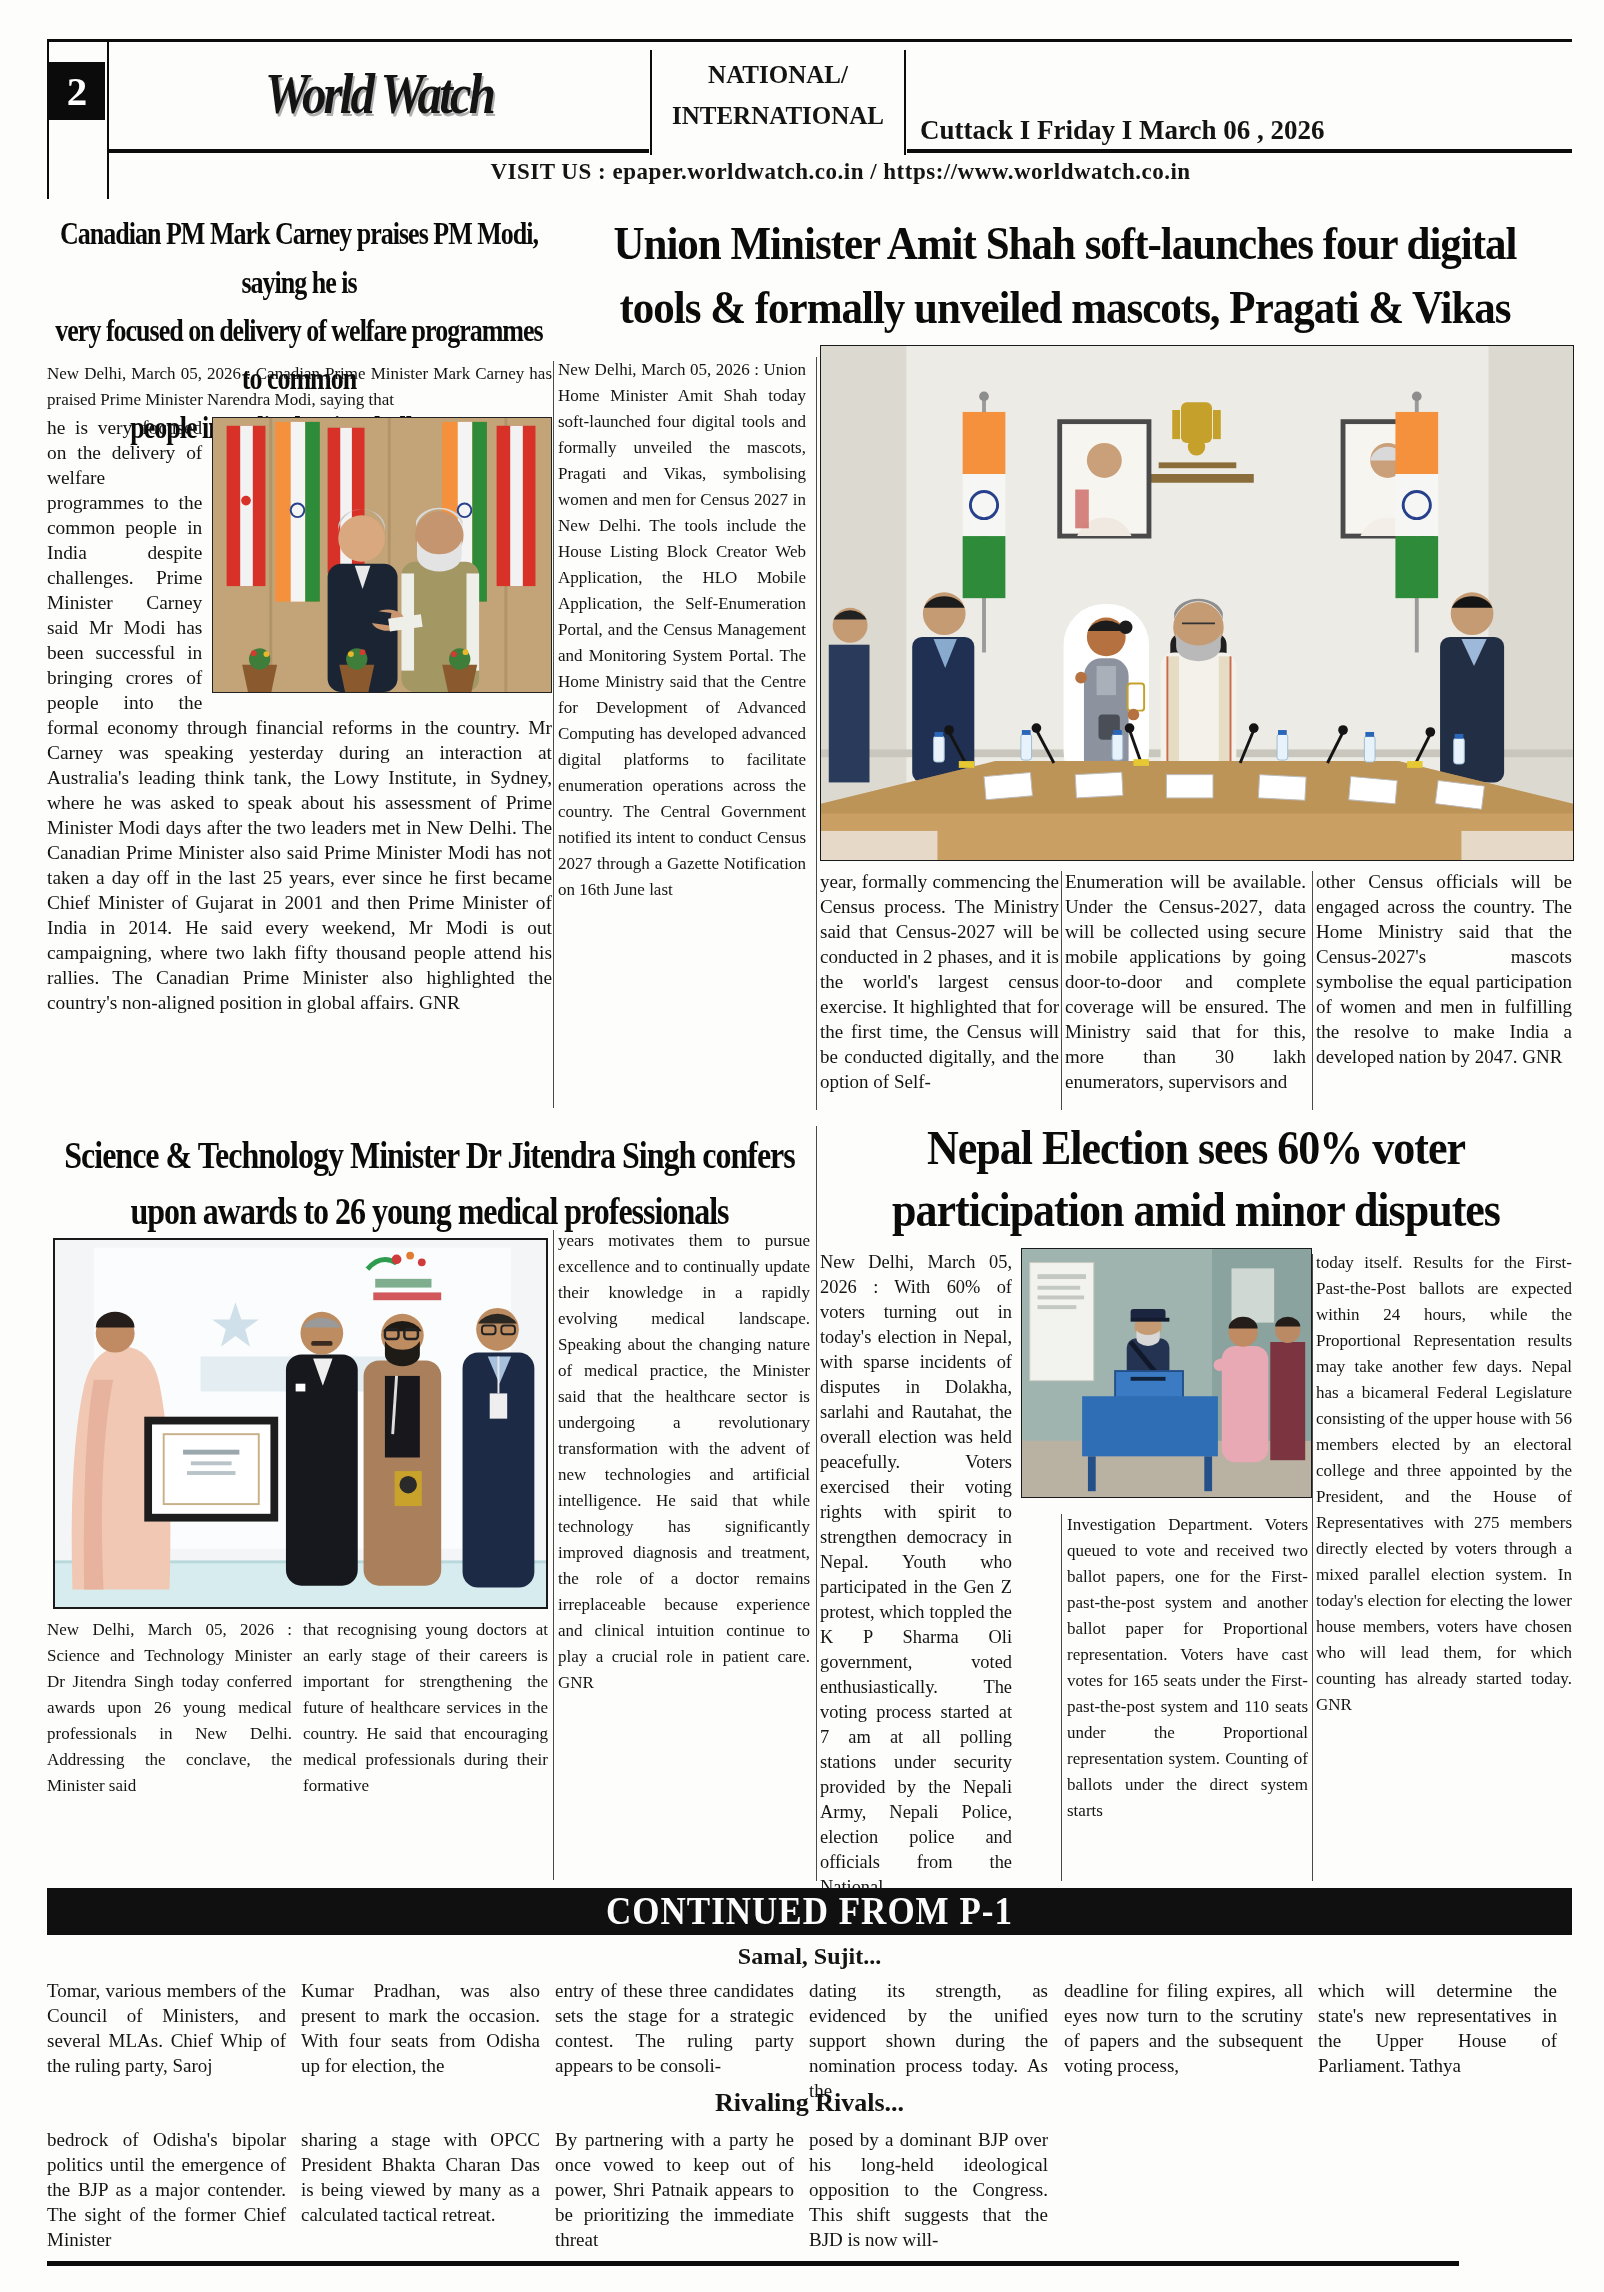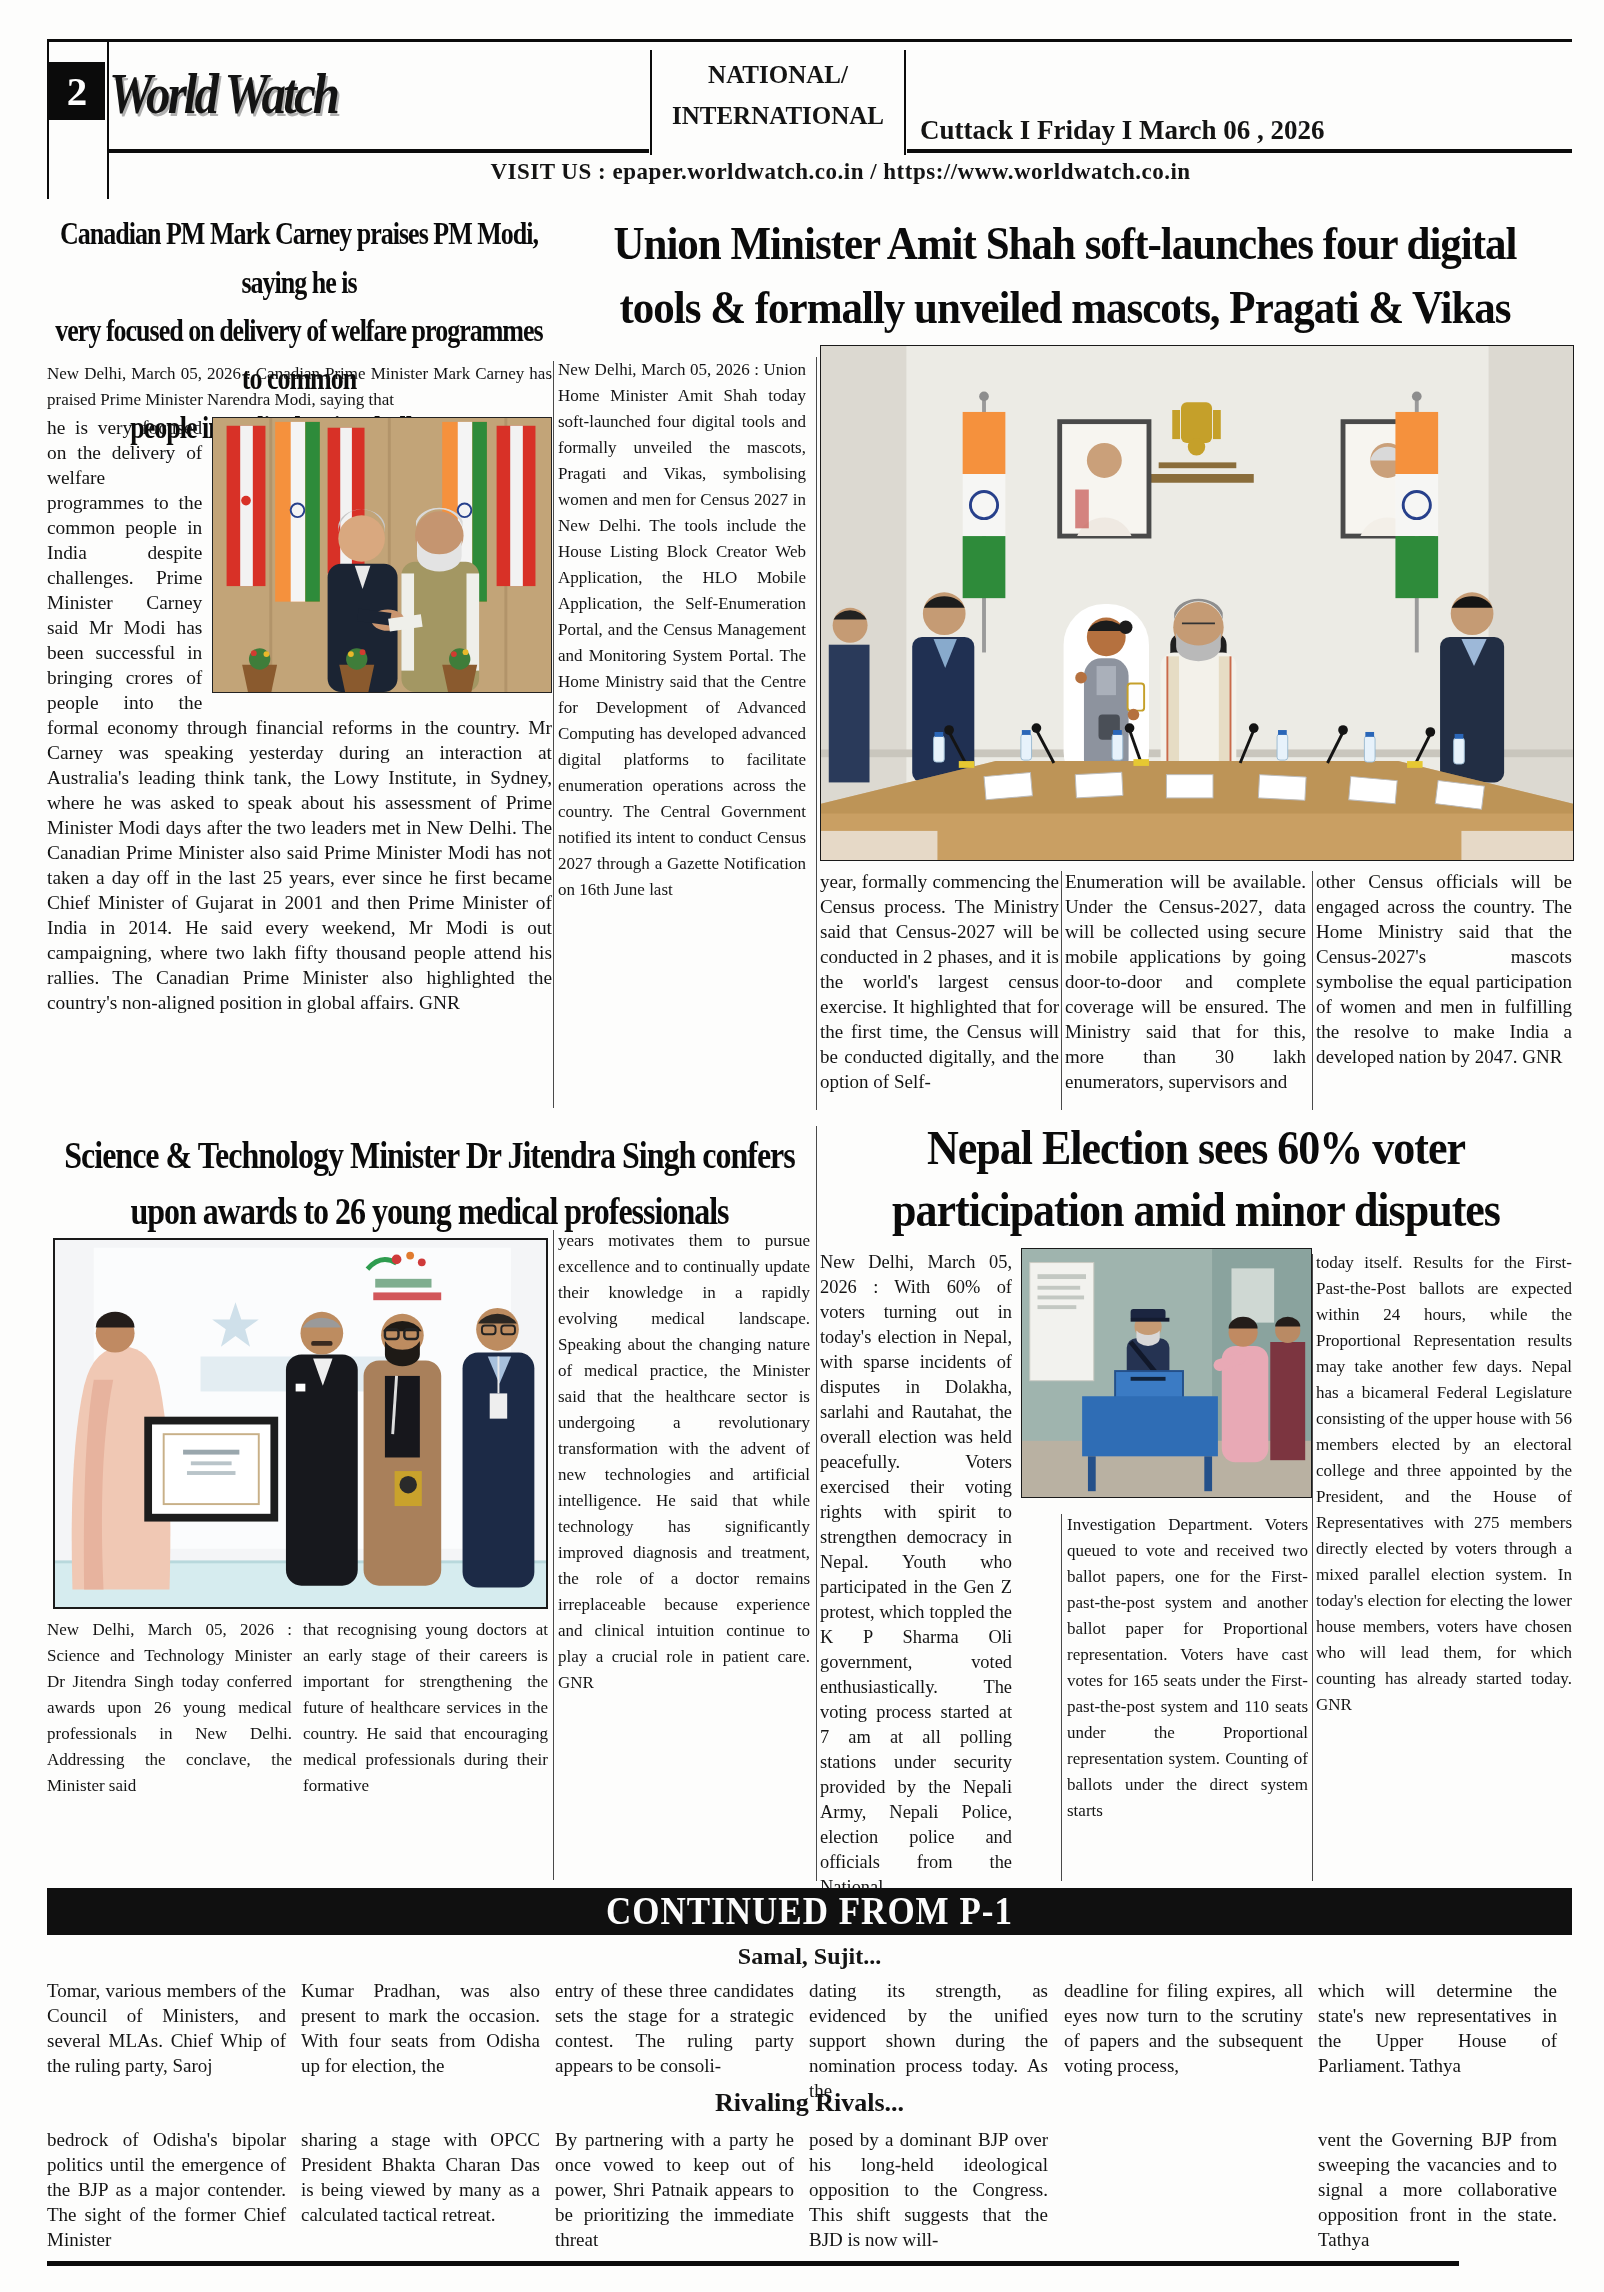--- a/index.html
+++ b/index.html
@@ -36,21 +36,21 @@
 <div id="page">
 
   <div class="abs rule" style="left:47px;top:39px;width:1525px;height:2.9px;"></div>
   <div class="abs rule" style="left:47px;top:39px;width:1.9px;height:160px;"></div>
   <div class="abs rule" style="left:107px;top:39px;width:1.9px;height:160px;"></div>
 
   <div class="abs pagenum" style="left:49px;top:62px;width:56px;height:58px;">
     <span>2</span>
   </div>
 
-  <div class="abs" style="left:109px;top:66px;width:540px;">
+  <div class="abs" style="left:109px;top:66px;width:540px;text-align:center;">
     <span class="masthead" style="display:inline-block;">World Watch</span>
   </div>
 
   <div class="abs rule" style="left:650px;top:50px;width:1.9px;height:105px;"></div>
 
   <div class="abs secttitle" style="left:654px;top:54px;width:248px;">
     <div>NATIONAL/</div>
     <div>INTERNATIONAL</div>
   </div>
 
@@ -374,18 +374,17 @@
   <div class="abs body-text-b" style="left:809px;top:1978px;width:239px;">dating its strength, as evidenced by the unified support shown during the nomination process today. As the</div>
   <div class="abs body-text-b" style="left:1064px;top:1978px;width:239px;">deadline for filing expires, all eyes now turn to the scrutiny of papers and the subsequent voting process,</div>
   <div class="abs body-text-b" style="left:1318px;top:1978px;width:239px;">which will determine the state's new representatives in the Upper House of Parliament. Tathya</div>
 
   <div class="abs subhead" style="left:47px;top:2088px;width:1525px;font-size:26px;">Rivaling Rivals...</div>
 
   <div class="abs body-text-b" style="left:47px;top:2127px;width:239px;">bedrock of Odisha's bipolar politics until the emergence of the BJP as a major contender. The sight of the former Chief Minister</div>
   <div class="abs body-text-b" style="left:301px;top:2127px;width:239px;">sharing a stage with OPCC President Bhakta Charan Das is being viewed by many as a calculated tactical retreat.</div>
   <div class="abs body-text-b" style="left:809px;top:2127px;width:239px;">posed by a dominant BJP over his long-held ideological opposition to the Congress. This shift suggests that the BJD is now will-</div>
   <div class="abs body-text-b" style="left:555px;top:2127px;width:239px;">By partnering with a party he once vowed to keep out of power, Shri Patnaik appears to be prioritizing the immediate threat</div>
-  <div class="abs body-text-b" style="left:1318px;top:2127px;width:239px;">vent the Governing BJP from sweeping the vacancies and to signal a more collaborative opposition front in the state. Tathya</div>
 
   <div class="abs rule" style="left:47px;top:2261px;width:1412px;height:4.9px;"></div>
 
 </div>
 
 
 </body></html>

